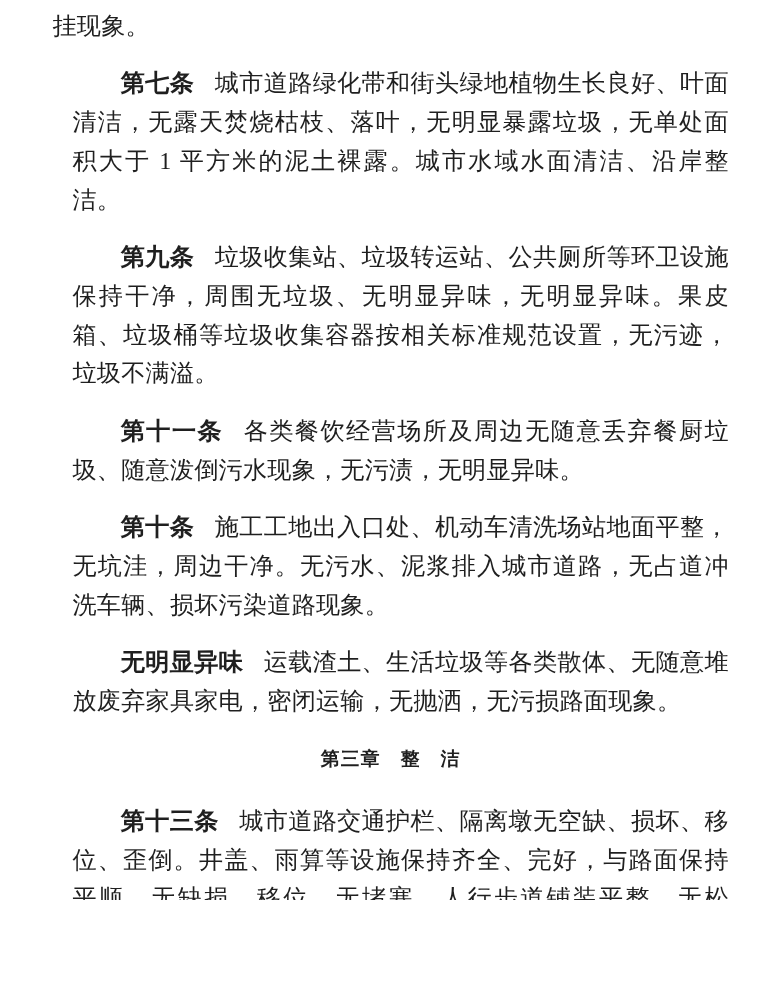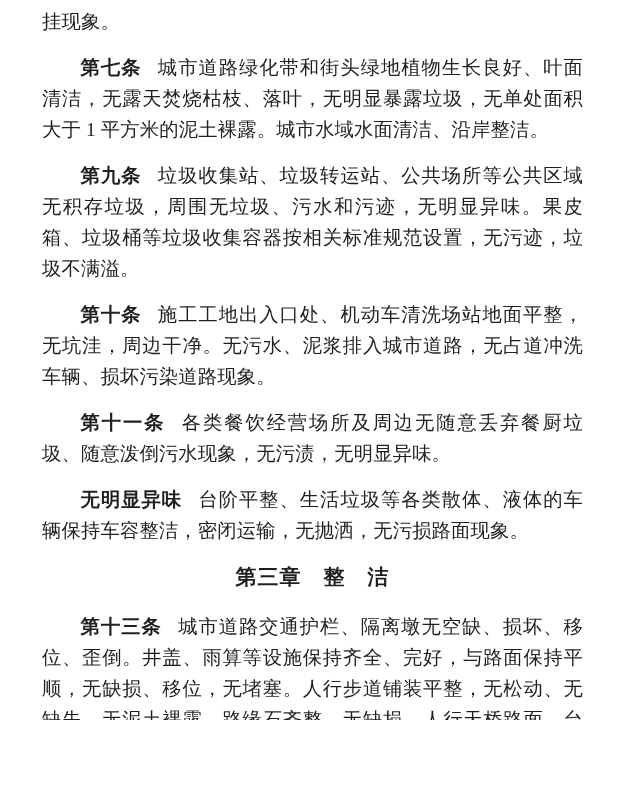--- a/index.html
+++ b/index.html
@@ -25,40 +25,41 @@
     text-align: justify;
     letter-spacing: 0.2px;
   }
   p.continuation {
     text-indent: 0;
     margin-top: 2px;
   }
   p.article {
     text-indent: 2em;
     margin-top: 15px;
+    margin-left: 16px;
   }
   p.chapter {
     text-indent: 0;
     text-align: center;
     font-weight: bold;
-    font-size: 21px;
+    font-size: 15px;
     margin-top: 16px;
     margin-bottom: 18px;
     letter-spacing: 1px;
   }
   .label {
     font-weight: bold;
     margin-right: 0.85em;
   }
 </style>
 </head>
 <body>
 
 <div class="page">
     <p class="continuation"><span>挂现象。</span></p>
     <p class="article"><b class="label">第七条</b><span>城市道路绿化带和街头绿地植物生长良好、叶面清洁，无露天焚烧枯枝、落叶，无明显暴露垃圾，无单处面积大于 1 平方米的泥土裸露。城市水域水面清洁、沿岸整洁。</span></p>
-    <p class="article"><b class="label">第九条</b><span>垃圾收集站、垃圾转运站、公共场所等公共区域无积存垃圾，周围无垃圾、污水和污迹，无明显异味。果皮箱、垃圾桶等垃圾收集容器按相关标准规范设置，无污迹，垃圾不满溢。</span></p>
+    <p class="article"><b class="label">第九条</b><span>垃圾收集站、垃圾转运站、公共厕所等环卫设施保持干净，周围无垃圾、无明显异味，无明显异味。果皮箱、垃圾桶等垃圾收集容器按相关标准规范设置，无污迹，垃圾不满溢。</span></p>
+    <p class="article"><b class="label">第十一条</b><span>各类餐饮经营场所及周边无随意丢弃餐厨垃圾、随意泼倒污水现象，无污渍，无明显异味。</span></p>
     <p class="article"><b class="label">第十条</b><span>施工工地出入口处、机动车清洗场站地面平整，无坑洼，周边干净。无污水、泥浆排入城市道路，无占道冲洗车辆、损坏污染道路现象。</span></p>
-    <p class="article"><b class="label">第十一条</b><span>各类餐饮经营场所及周边无随意丢弃餐厨垃圾、随意泼倒污水现象，无污渍，无明显异味。</span></p>
-    <p class="article"><b class="label">无明显异味</b><span>台阶平整、生活垃圾等各类散体、液体的车辆保持车容整洁，密闭运输，无抛洒，无污损路面现象。</span></p>
+    <p class="article"><b class="label">无明显异味</b><span>运载渣土、生活垃圾等各类散体、无随意堆放废弃家具家电，密闭运输，无抛洒，无污损路面现象。</span></p>
     <p class="chapter"><span>第三章　整　洁</span></p>
     <p class="article"><b class="label">第十三条</b><span>城市道路交通护栏、隔离墩无空缺、损坏、移位、歪倒。井盖、雨算等设施保持齐全、完好，与路面保持平顺，无缺损、移位，无堵塞。人行步道铺装平整，无松动、无缺失，无泥土裸露，路缘石齐整，无缺损。人行天桥路面、台阶平整，无</span></p>
   </div>
 
 </body></html>

